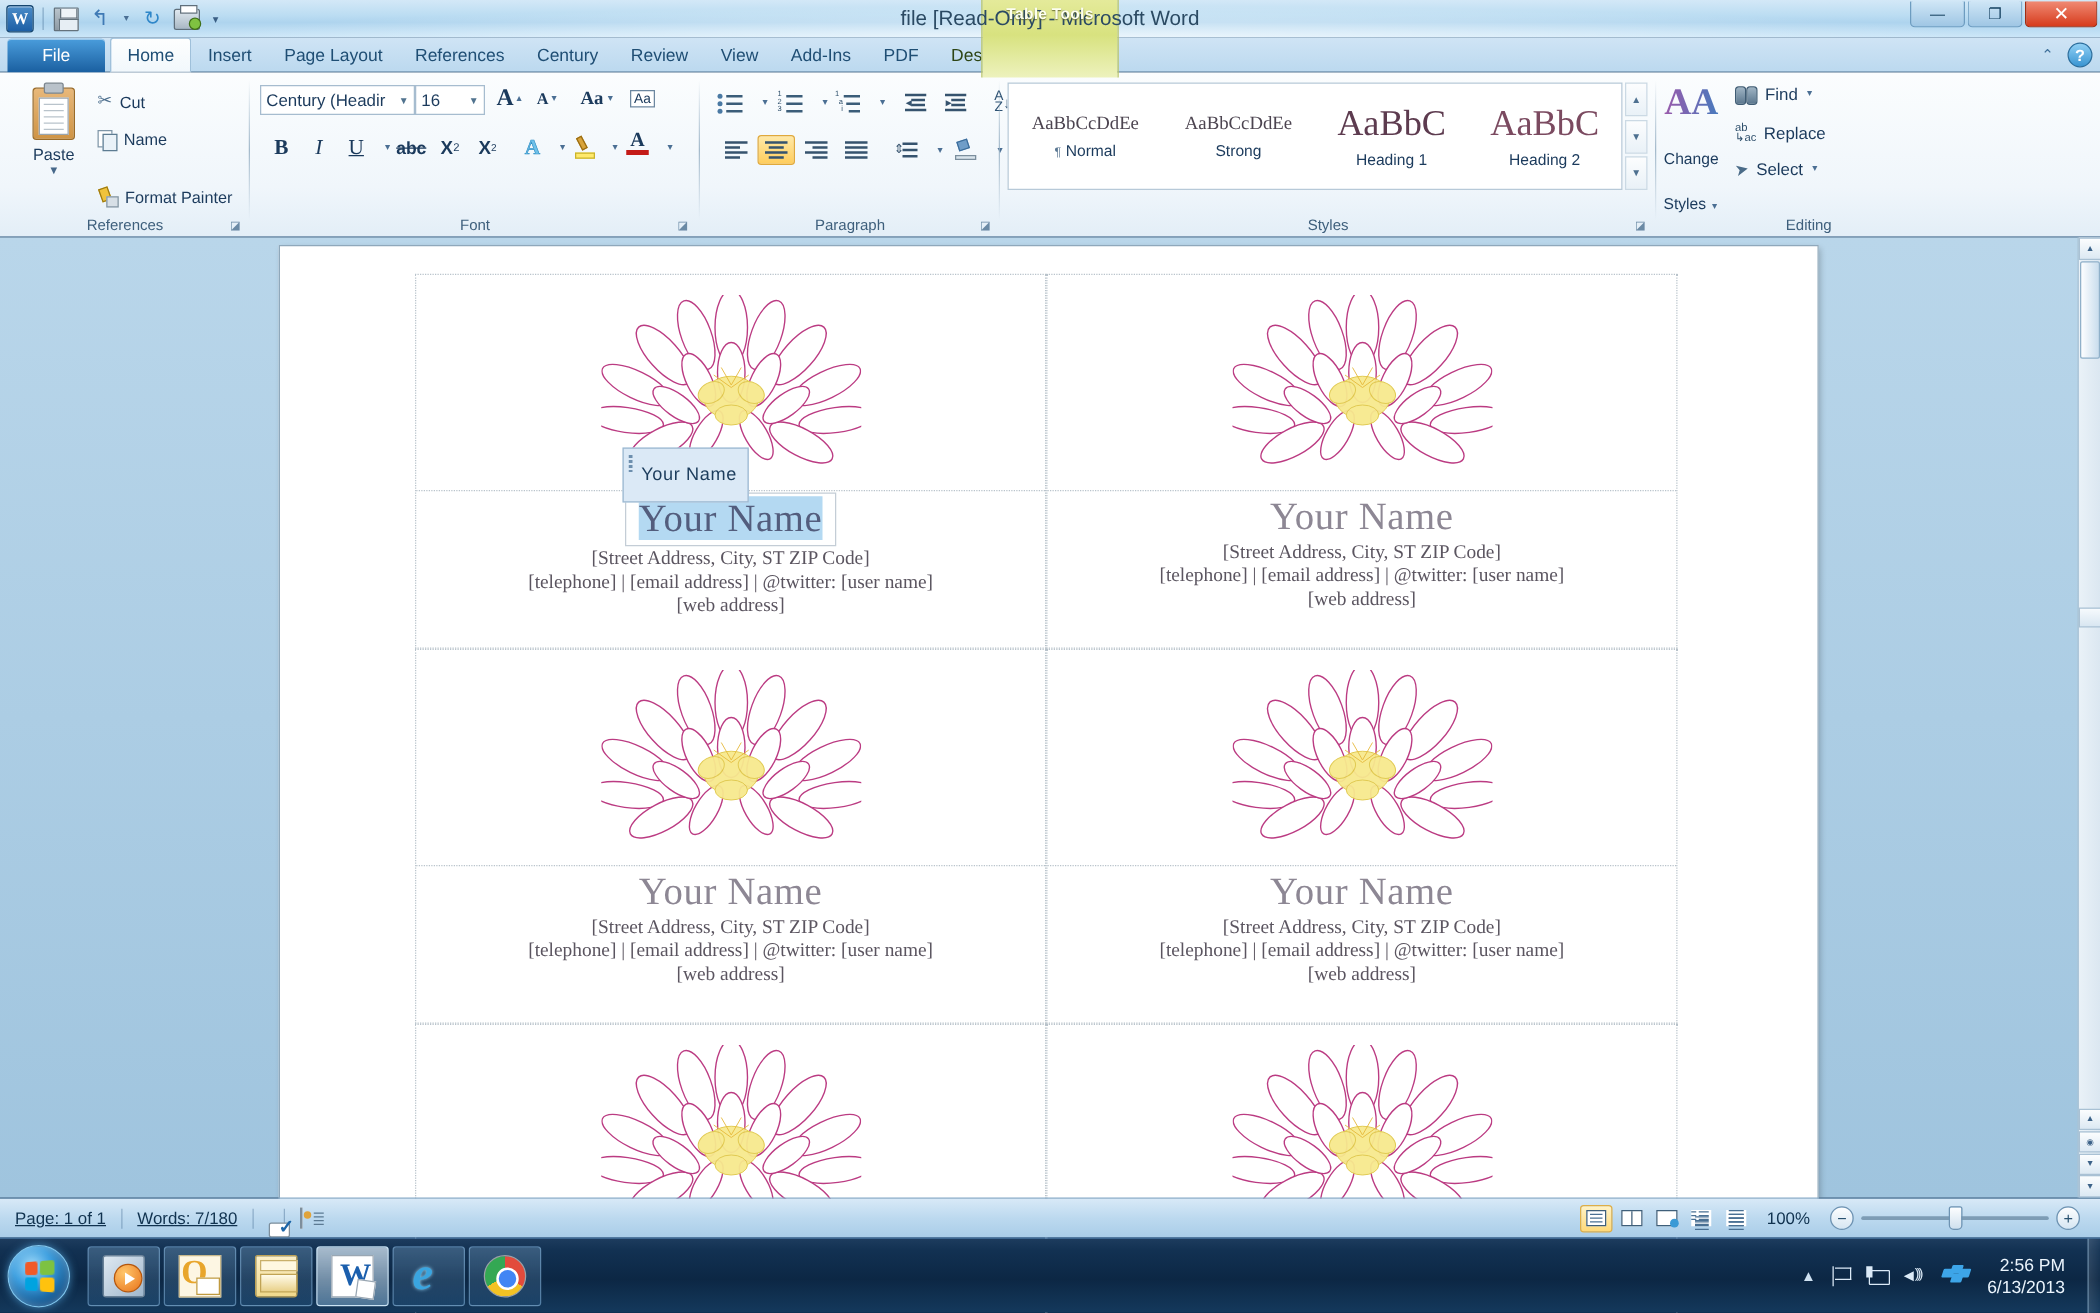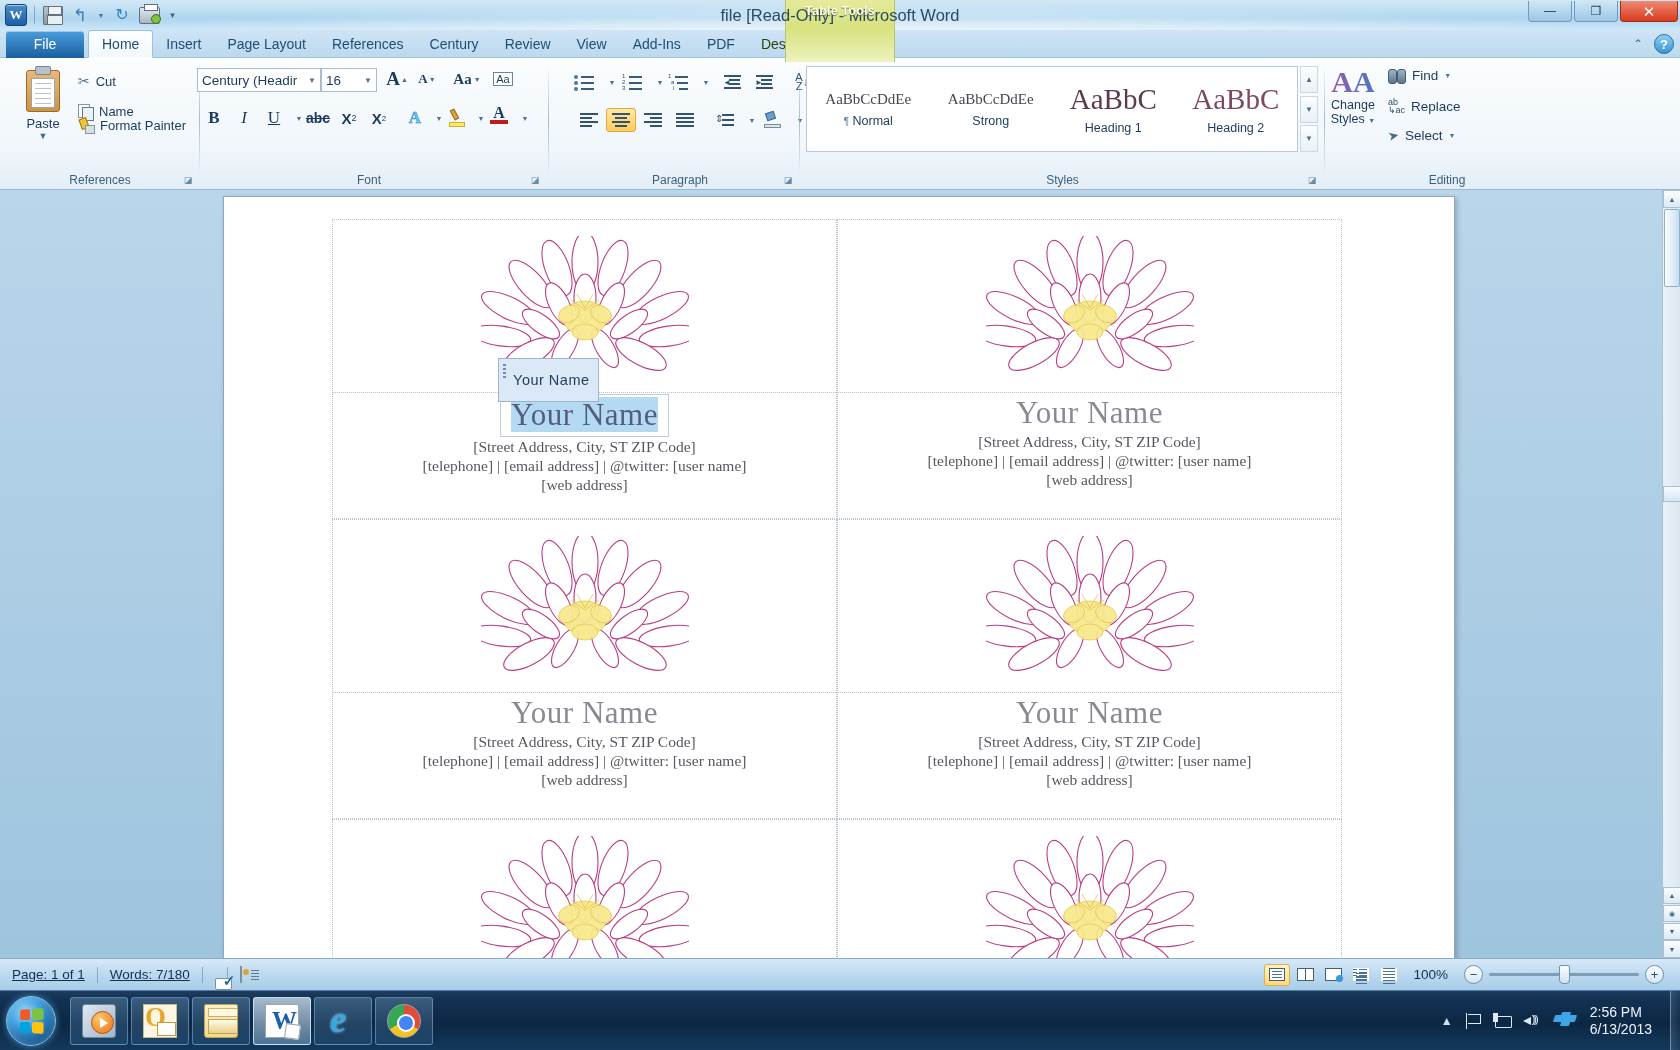--- a/index.html
+++ b/index.html
@@ -127,21 +127,21 @@
   .cbtn{ position:absolute; left:78px; display:flex; align-items:center; gap:6px; font-size:13px; color:#1b3a5c; height:22px;}
   .scissors{font-size:14px;color:#4d6f8e;font-family:"DejaVu Sans",sans-serif;}
   .copy-ico{width:15px;height:15px;position:relative;}
   .copy-ico:before{content:"";position:absolute;left:0;top:0;width:10px;height:12px;background:#fff;border:1px solid #7f96a8;}
   .copy-ico:after{content:"";position:absolute;left:4px;top:3px;width:10px;height:12px;background:#eaf2f8;border:1px solid #5d7c92;}
   .brush-ico{width:16px;height:15px;position:relative;}
   .brush-ico:before{content:"";position:absolute;left:2px;top:0;width:6px;height:9px;background:#f0c33c;border:1px solid #9c7a12;transform:rotate(-20deg);}
   .brush-ico:after{content:"";position:absolute;left:7px;top:7px;width:8px;height:7px;background:#d7dfe6;border:1px solid #8496a4;}
 
   
-  #g-font{ left:189px; width:360px; }
+  #g-font{ left:200px; width:360px; }
   .fontbox{
     position:absolute; height:24px; background:#fff; border:1px solid #a6bccf;
     display:flex; align-items:center; padding:0 4px; font-size:13.5px; color:#1b3a5c;
   }
   .fontbox .cv{flex:1; overflow:hidden; white-space:nowrap;}
   .fontbox .dd{font-size:8px;color:#51738f;padding-left:3px;}
   .rbtn{
     position:absolute; height:24px; min-width:24px;
     display:flex;align-items:center;justify-content:center;
     font-size:14px; color:#1b3a5c; border:1px solid transparent; border-radius:3px;
@@ -171,21 +171,21 @@
   }
   .styleitem.sel{ background:linear-gradient(to bottom,#fffdf2,#fff4cf); border-color:#e8c76a; box-shadow:inset 0 0 0 1px #fffdf4;}
   .styleitem .prev{ font-family:"Liberation Serif",serif; color:#4c4450; white-space:nowrap; overflow:hidden; }
   .styleitem .nm{ font-size:12.5px; color:#1b3a5c; margin-top:6px; white-space:nowrap;}
   .pilcrow{font-size:10px;color:#5b7893;}
   .galnav{ position:absolute; left:500px; top:8px; width:18px; height:86px; display:flex; flex-direction:column; justify-content:space-between;}
   .galnav div{ height:27px; display:flex; align-items:center; justify-content:center; font-size:8px; color:#4e7090; border:1px solid #cbd9e4; background:linear-gradient(to bottom,#fcfdfe,#e9f1f7);}
   .chstyles{ position:absolute; left:524px; top:8px; width:58px; text-align:center;}
   .chstyles .AA{font-family:"Liberation Serif",serif;font-size:30px;line-height:32px;
     background:linear-gradient(90deg,#a855a8,#3a7fc0); -webkit-background-clip:text; background-clip:text; color:transparent; font-weight:bold;}
-  .chstyles .t{font-size:12.5px;color:#1b3a5c;line-height:14px;}
+  .chstyles .t{font-size:12.5px;color:#1b3a5c;line-height:14px;margin-top:22px;}
 
   
   #g-edit{ left:1372px; width:308px;}
   .eitem{position:absolute;left:16px;display:flex;align-items:center;gap:6px;font-size:13.5px;color:#1b3a5c;}
   .binoc{width:18px;height:14px;position:relative;}
   .binoc:before,.binoc:after{content:"";position:absolute;top:0;width:7px;height:13px;border-radius:3px;background:linear-gradient(to bottom,#9fb4c4,#5b778e);border:1px solid #3f5c74;}
   .binoc:before{left:0;} .binoc:after{right:0;}
   .abac{font-size:9px;color:#2e4f6b;line-height:8px;font-family:"Liberation Sans",sans-serif;}
   .cursor-ico{font-size:13px;color:#4a6b88;transform:rotate(-12deg);}
 
@@ -319,21 +319,21 @@
   .tr-flag:before{content:"";position:absolute;left:1px;top:0;width:1.5px;height:16px;background:#dbeaf7;}
   .tr-flag:after{content:"";position:absolute;left:3px;top:1px;width:12px;height:8px;border:1.5px solid #dbeaf7;border-left:none;}
   .tr-net{width:18px;height:16px;position:relative;}
   .tr-net:before{content:"";position:absolute;left:2px;top:3px;width:15px;height:10px;border:1.5px solid #dbeaf7;border-radius:1px;}
   .tr-net:after{content:"";position:absolute;left:0px;top:0px;width:5px;height:9px;background:#dbeaf7;}
   .tr-vol{width:19px;height:16px;position:relative;}
   .tr-vol:before{content:"";position:absolute;left:0;top:4px;width:0;height:0;border-top:4px solid transparent;border-bottom:4px solid transparent;border-right:8px solid #dbeaf7;}
   .tr-vol:after{content:")))";position:absolute;left:9px;top:0px;font-size:11px;color:#dbeaf7;letter-spacing:-2px;}
   .tr-db{width:20px;height:18px;position:relative;}
   .tr-db i{position:absolute;width:9px;height:7px;background:#3da5e8;transform:skewX(-18deg);border-radius:1px;}
-  #clock{ text-align:left; line-height:17px; font-size:14px; color:#ecf5fd; padding:0 14px 0 4px;}
+  #clock{ text-align:right; line-height:17px; font-size:14px; color:#ecf5fd; padding:0 14px 0 4px;}
   #showdesk{width:10px;height:60px;background:linear-gradient(to right,rgba(255,255,255,.12),rgba(255,255,255,.03));border-left:1px solid rgba(190,225,250,.5);}
 </style>
 </head>
 <body>
 
 <div id="ctx-tools"></div>
 
 <div id="titlebar">
   <div class="qat">
     <div class="qicon">
@@ -414,21 +414,21 @@
       <div class="car">▼</div>
     </div>
     <div class="cbtn" style="top:12px">
       <span class="scissors">✂</span>
       <span>Cut</span>
     </div>
     <div class="cbtn" style="top:42px">
       <span class="copy-ico"></span>
       <span>Name</span>
     </div>
-    <div class="cbtn" style="top:56px">
+    <div class="cbtn" style="top:88px">
       <span class="brush-ico"></span>
       <span>Format Painter</span>
     </div>
     <div class="gname">References</div>
     <div class="dlg" style="left:184px">◪</div>
     <div class="gdiv" style="left:199px"></div>
   </div>
 
   <div class="group" id="g-font">
     <div class="fontbox" style="left:8px;top:10px;width:124px">

